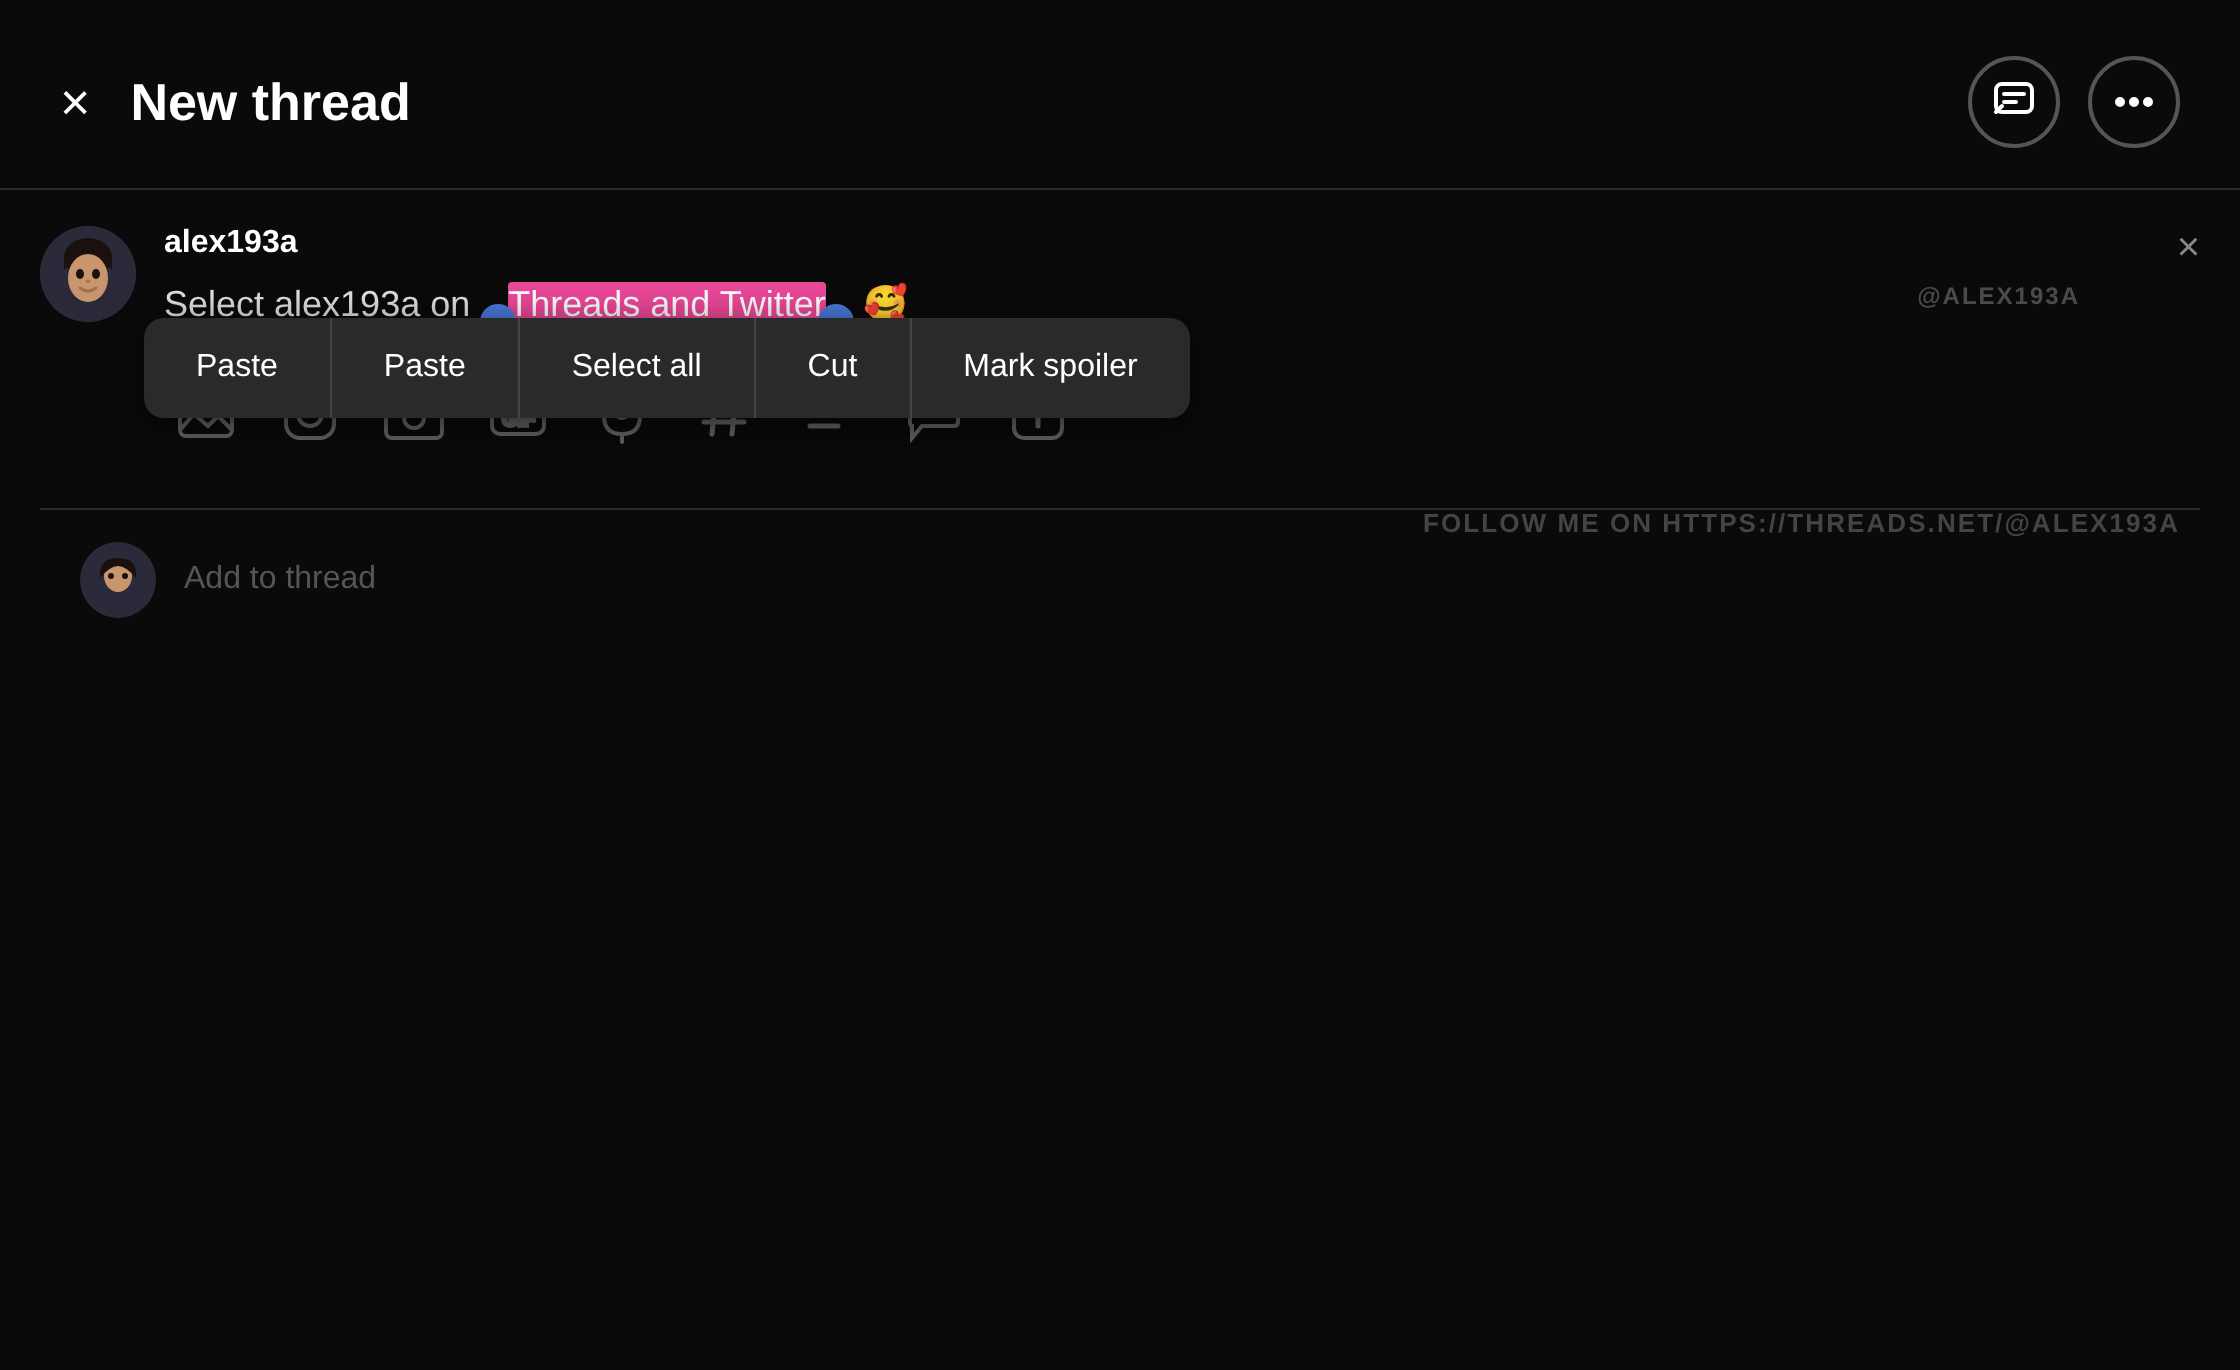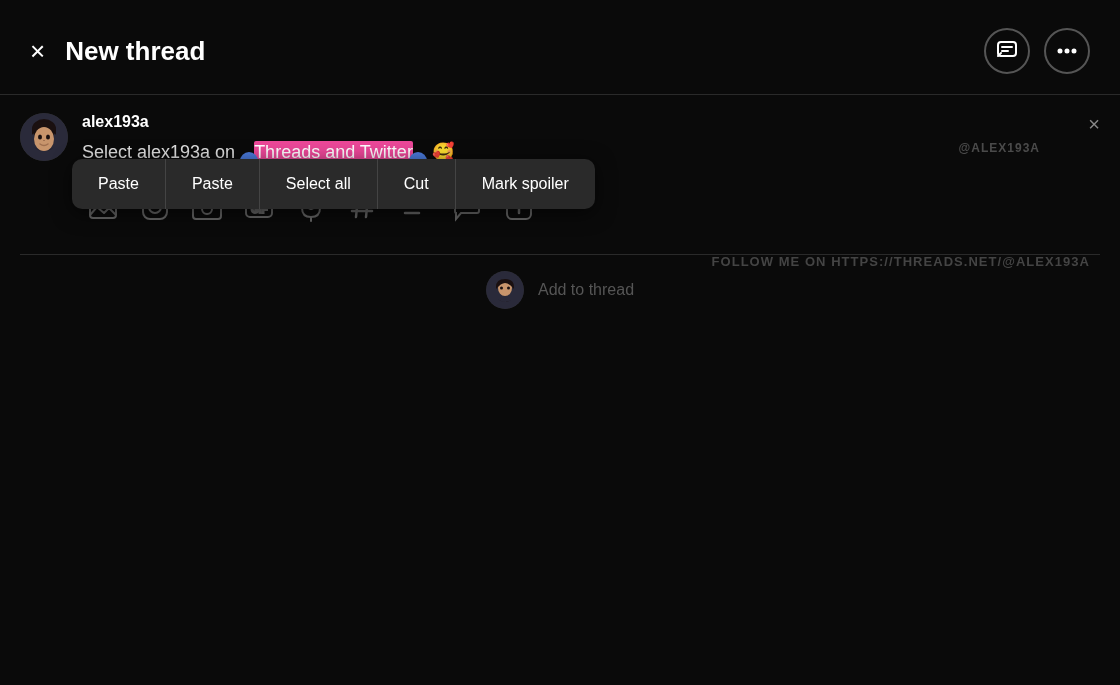--- a/index.html
+++ b/index.html
@@ -205,21 +205,20 @@
       background: #2a2a2a;
       margin: 16px 0;
     }
 
     
     .add-thread-row {
       display: flex;
       align-items: center;
       gap: 14px;
       padding: 0 20px;
-      justify-content: center;
     }
     .add-thread-text {
       font-size: 16px;
       color: #555;
     }
     .add-thread-avatar {
       width: 38px;
       height: 38px;
       border-radius: 50%;
       background: #2a2a2a;

